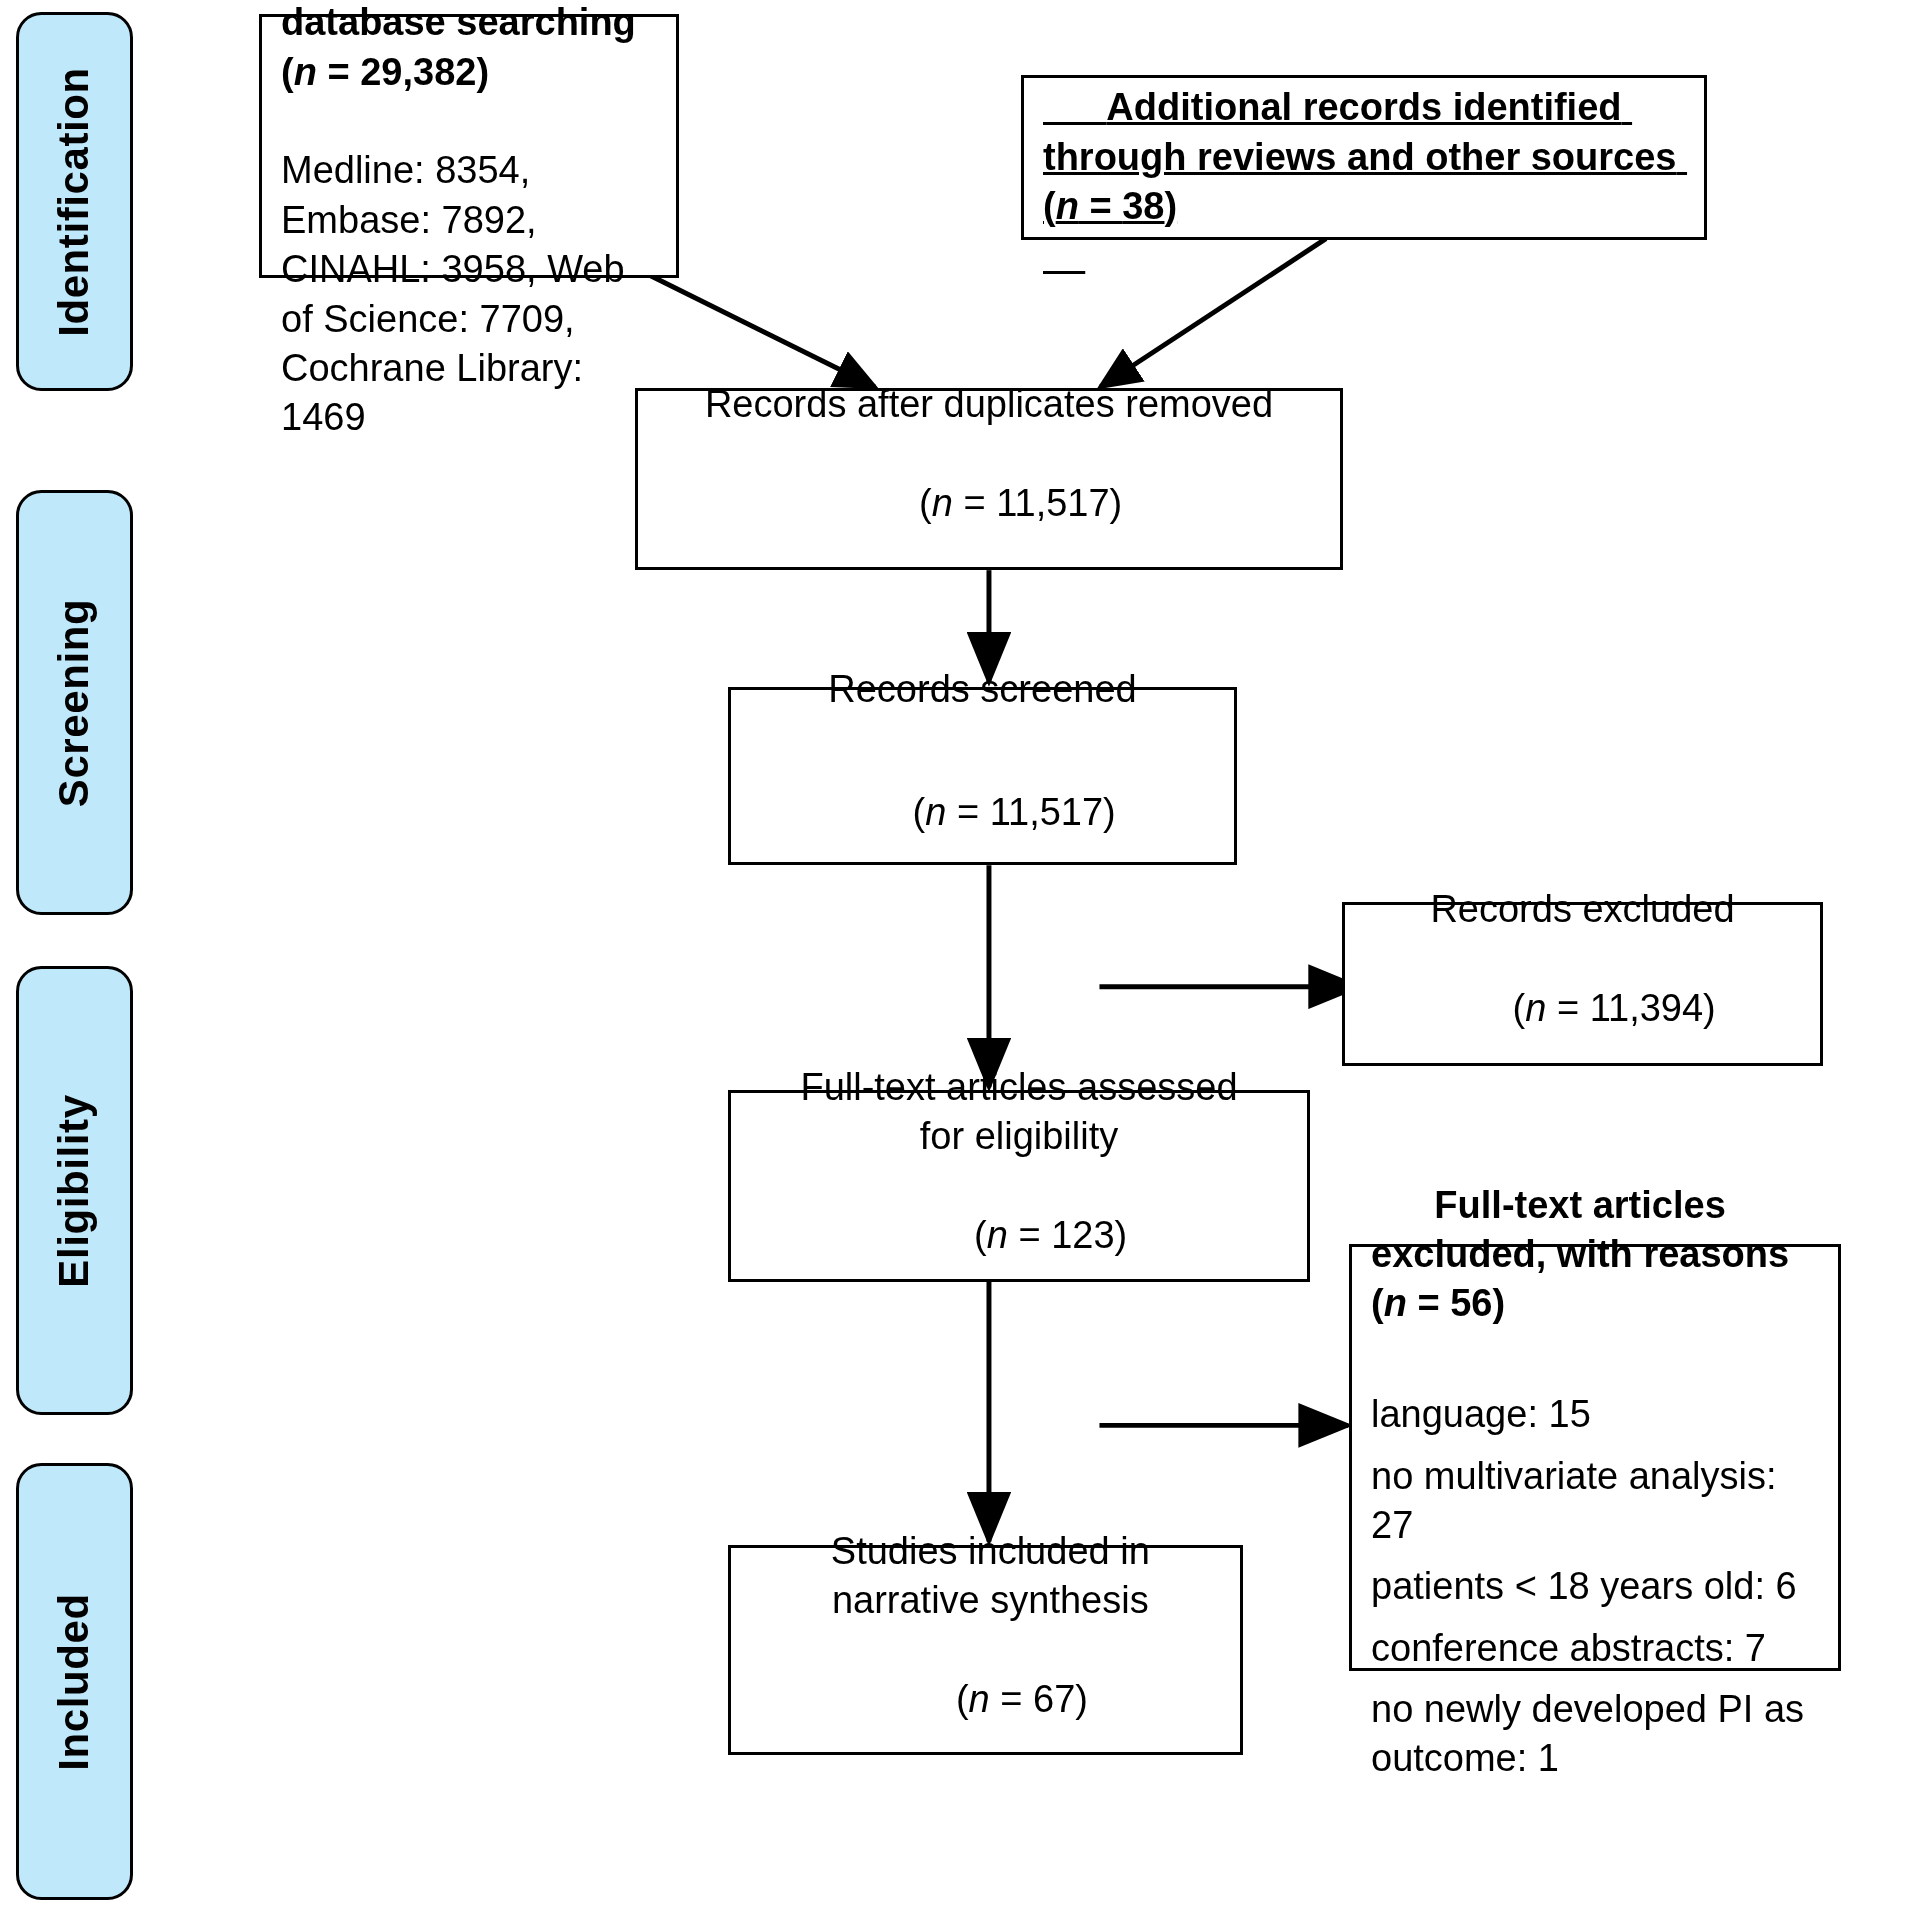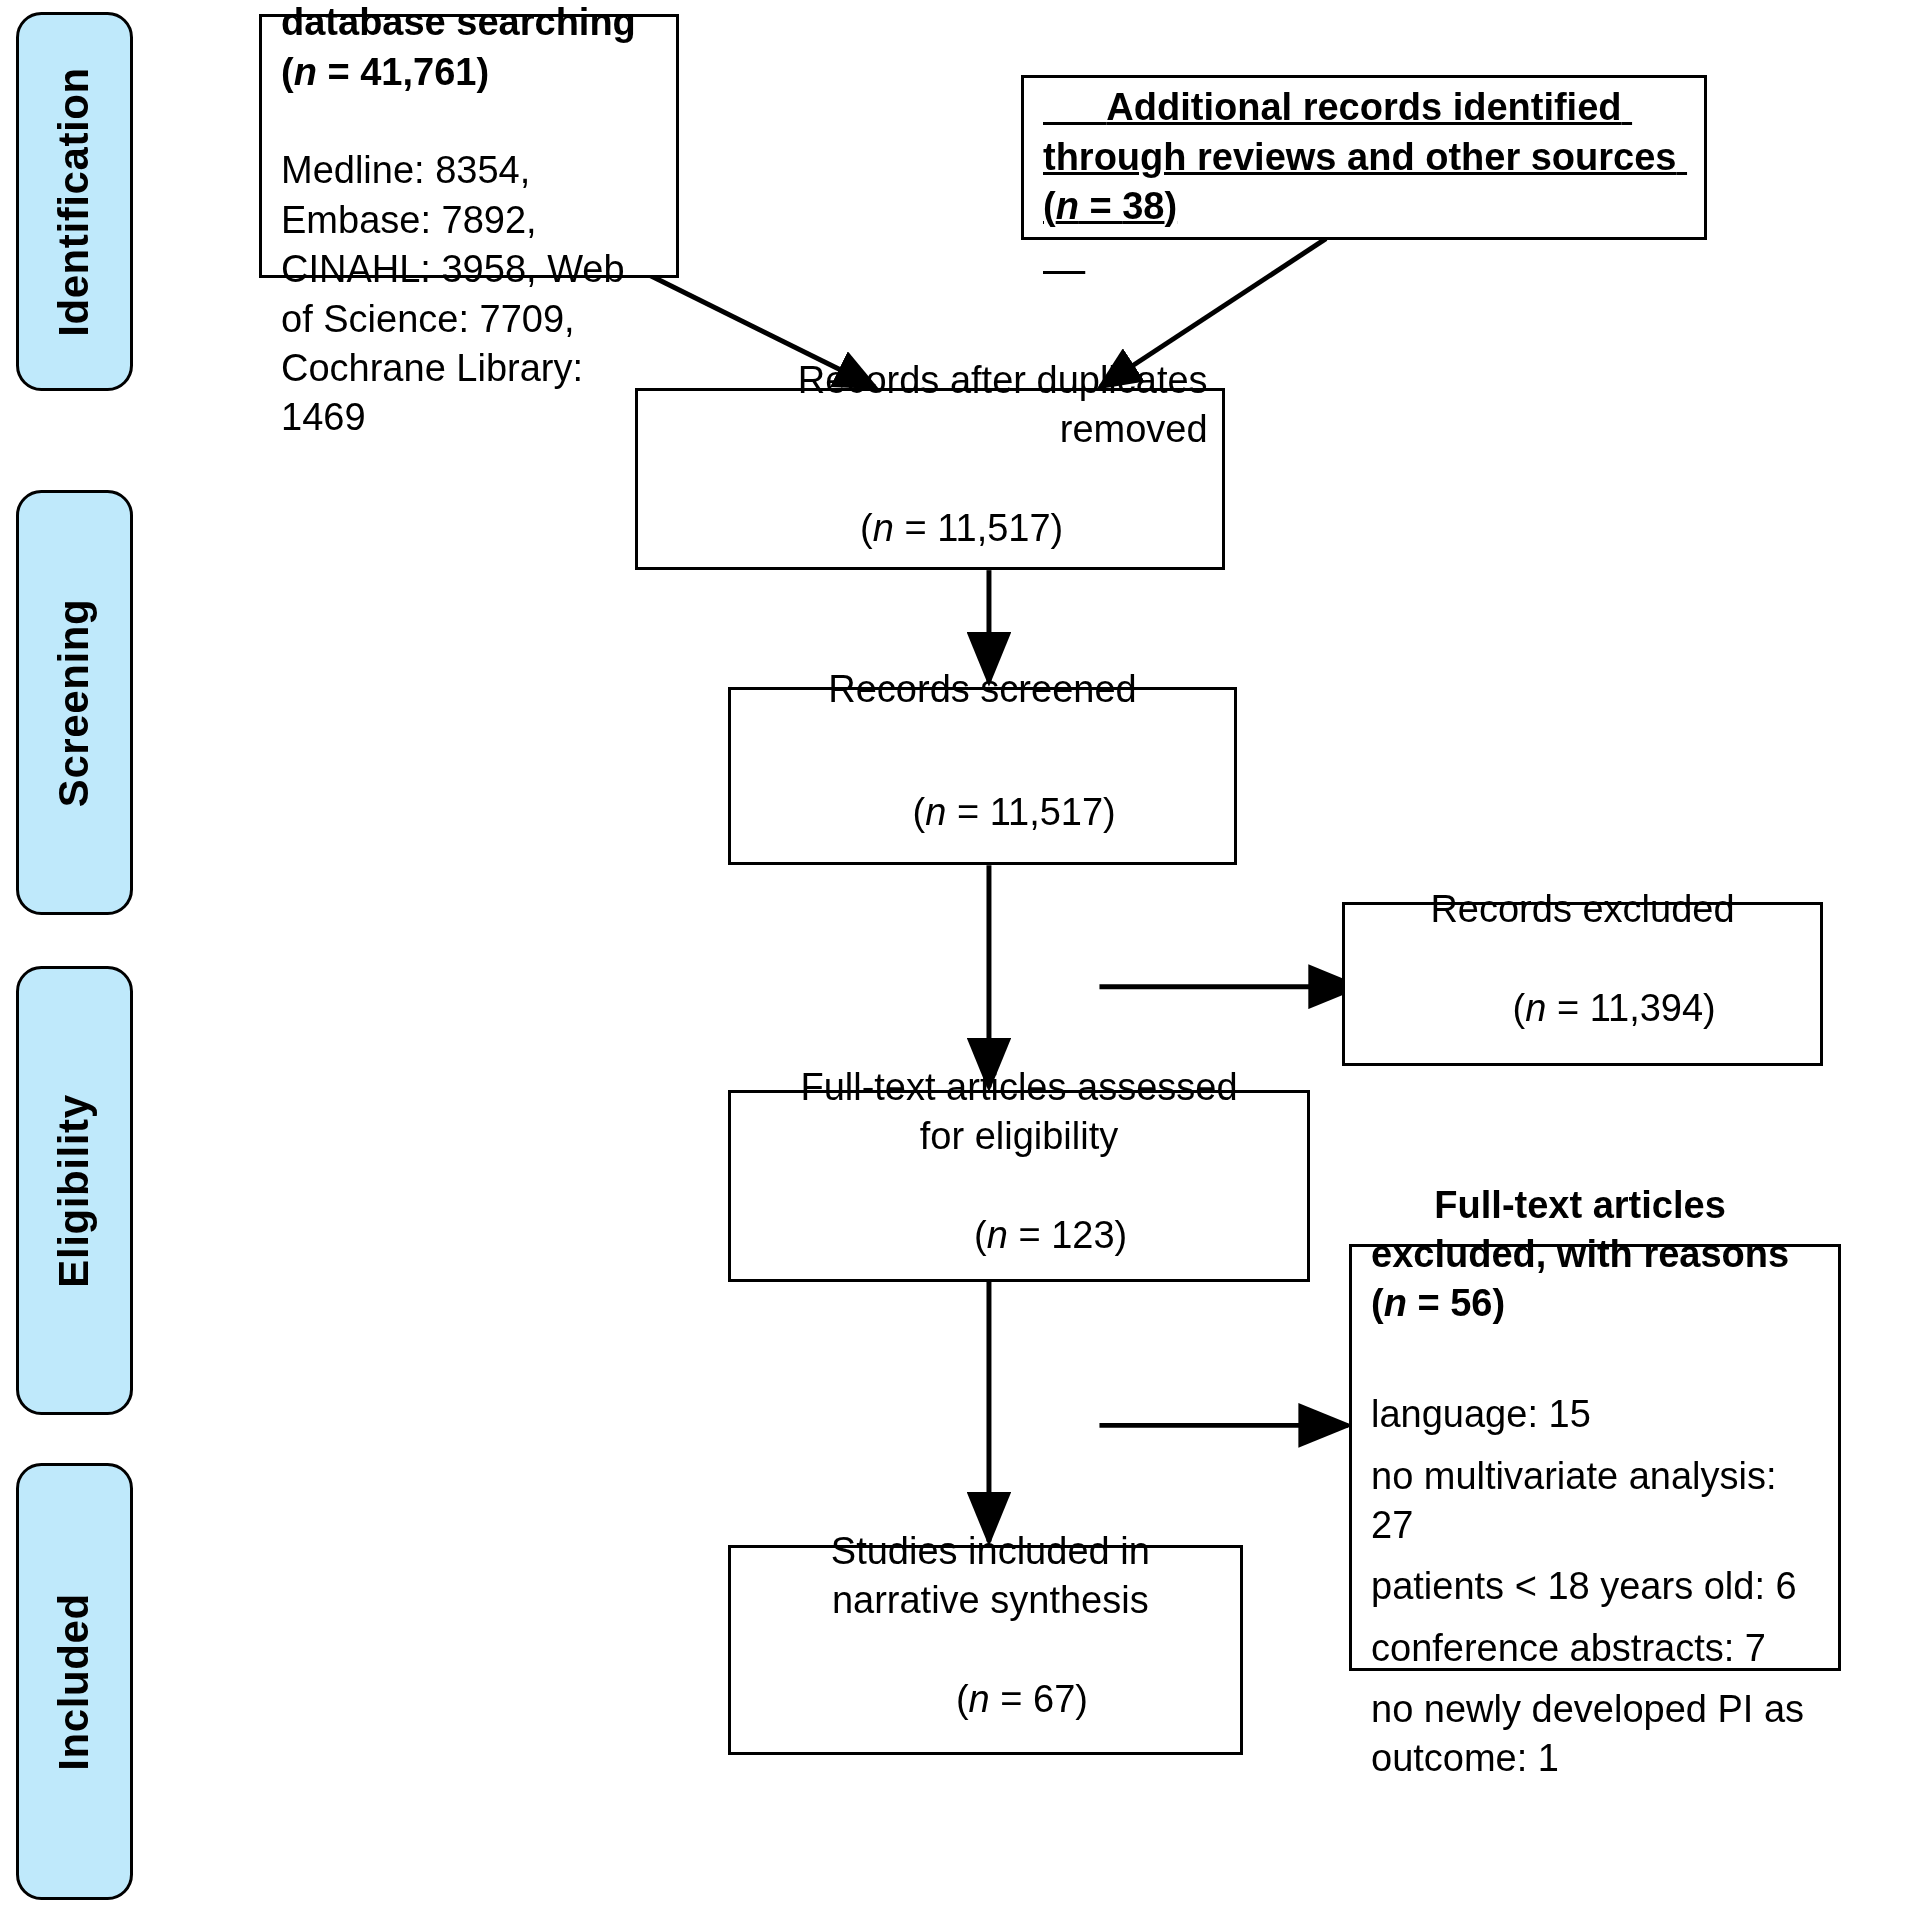--- a/index.html
+++ b/index.html
@@ -89,32 +89,32 @@
 
     <line x1="1990" y1="1786" x2="2458" y2="1786" stroke="#000" stroke-width="9" marker-end="url(#ah)"></line>
 
     <line x1="1790" y1="2318" x2="1790" y2="2790" stroke="#000" stroke-width="9" marker-end="url(#ah)"></line>
 
     <line x1="1990" y1="2580" x2="2440" y2="2580" stroke="#000" stroke-width="9" marker-end="url(#ah)"></line>
   </svg>
 
   <div class="flow-box left pad-l" style="left:259px;top:14.4px;width:420px;height:264px;">
     <div class="flow-line b">
-      <span>Records identified through database searching</span> (<em class="n">n</em> <span>= <span>41,761</span></span>)
+      <span>Records identified through database searching</span> (<em class="n">n</em> <span>= <span>29,382</span></span>)
     </div>
     <div class="flow-line">Medline: 8354, Embase: 7892, CINAHL: 3958, Web of Science: 7709, Cochrane Library: 1469</div>
   </div>
 
   <div class="flow-box left pad-l" style="left:1021px;top:75px;width:686px;height:165px;text-decoration:underline;">
     <div class="flow-line b">
       <span>Additional records identified through reviews and other sources</span> (<em class="n">n</em> = <span>38</span>)
     </div>
   </div>
 
-  <div class="flow-box center pad-c" style="left:635px;top:388px;width:590px;height:182px;text-align:right;">
+  <div class="flow-box center pad-c" style="left:635px;top:388px;width:708px;height:182px;">
     <div class="flow-line">Records after duplicates removed</div>
     <div class="flow-line">
       (<em class="n">n</em> = <span>11,517</span>)
     </div>
   </div>
 
   <div class="flow-box center pad-c" style="left:728px;top:687px;width:509px;height:178px;gap:24px;">
     <div class="flow-line">Records screened</div>
     <div class="flow-line">
       (<em class="n">n</em> = <span>11,517</span>)

